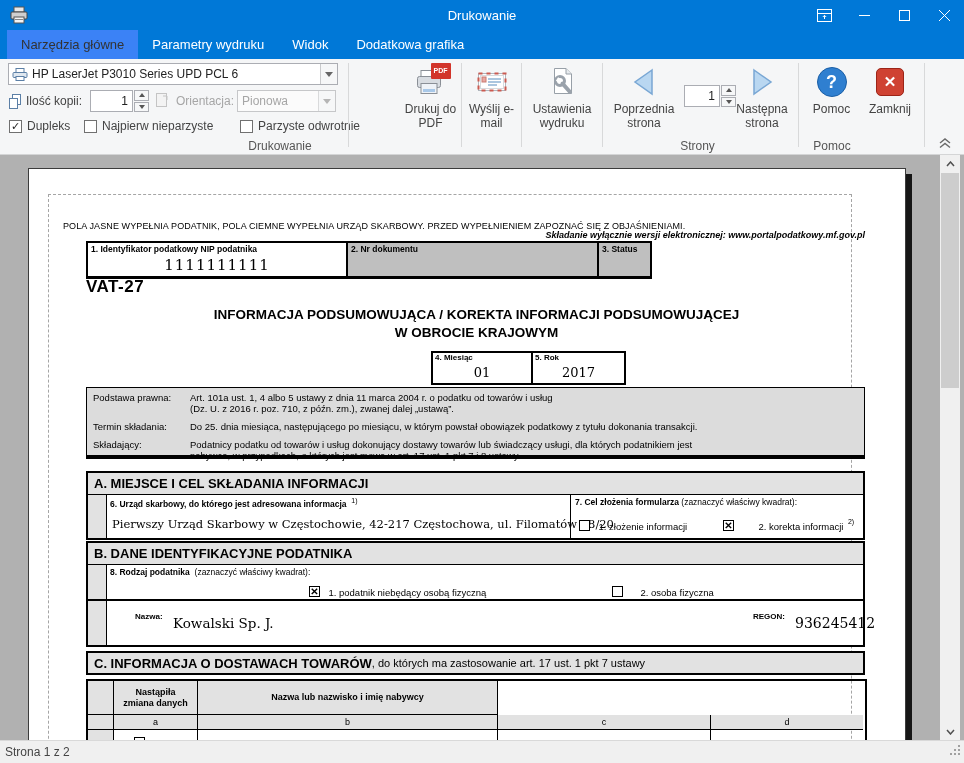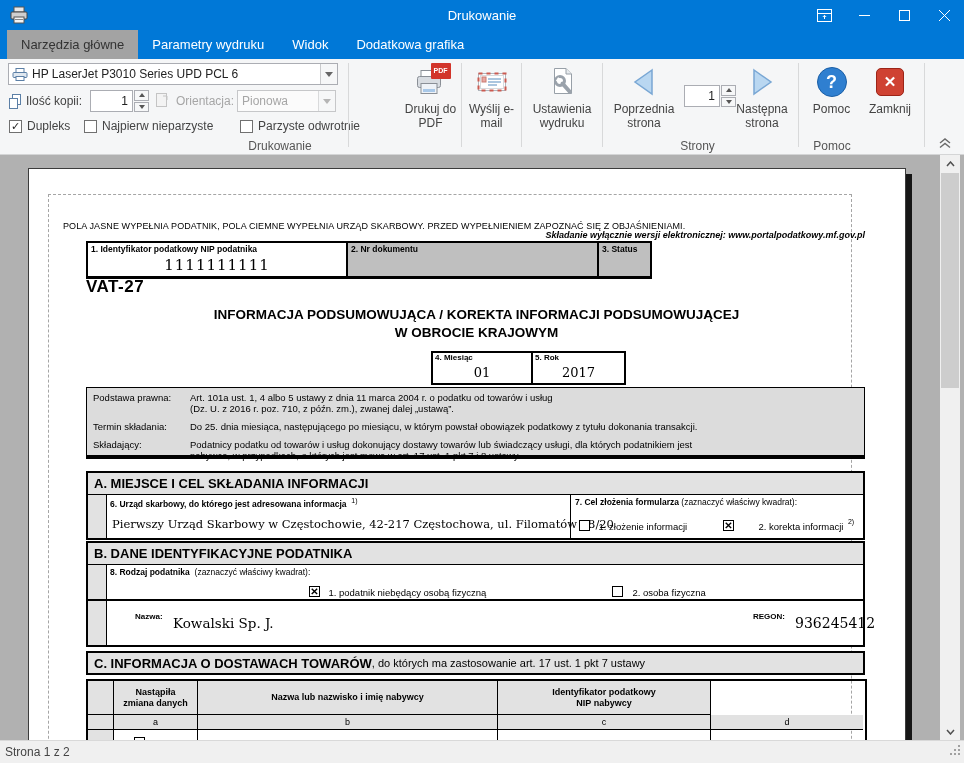--- a/index.html
+++ b/index.html
@@ -10,21 +10,21 @@
   
   .titlebar { position:absolute; left:0; top:0; width:964px; height:30px; background:#0078d7; display:flex; align-items:center; }
   .app-icon { margin-left:9px; width:20px; height:18px; display:inline-block; }
   .title { position:absolute; left:0; right:0; text-align:center; color:#fff; font-size:13px; }
   .controls { position:absolute; right:0; top:0; height:30px; display:flex; }
   .wbtn { width:40px; height:30px; display:flex; align-items:center; justify-content:center; cursor:default; }
 
   
   .tabrow { position:absolute; left:0; top:30px; width:964px; height:29px; background:#0078d7; display:flex; align-items:flex-end; padding-left:7px; }
   .tab { height:29px; line-height:29px; padding:0 14px; font-size:13px; color:#fff; white-space:nowrap; }
-  .tab.active { background:#a3a3a3; color:#333; }
+  .tab.active { background:#3b82f6; color:#333; }
 
   
   .ribbon { position:absolute; left:0; top:59px; width:964px; height:96px; background:#f5f6f7; border-bottom:1px solid #d4d5d6; font-size:12px; color:#444; }
   .combo { position:absolute; background:#fff; border:1px solid #abadb3; height:22px; display:flex; align-items:center; }
   .combo .ctext { flex:1; padding-left:4px; font-size:12px; color:#222; white-space:nowrap; overflow:hidden; }
   .combo .carr { width:17px; height:100%; border-left:1px solid #c9cacc; background:#f6f7f8; display:flex; align-items:center; justify-content:center; }
   .tri-dn { width:0; height:0; border-left:4px solid transparent; border-right:4px solid transparent; border-top:5px solid #666; }
   .tri-up-s { width:0; height:0; border-left:3.5px solid transparent; border-right:3.5px solid transparent; border-bottom:4px solid #555; }
   .tri-dn-s { width:0; height:0; border-left:3.5px solid transparent; border-right:3.5px solid transparent; border-top:4px solid #555; }
   .rlabel { position:absolute; height:22px; line-height:22px; font-size:12px; color:#444; white-space:nowrap; }
@@ -384,21 +384,21 @@
             <div class="fa" style="left:202px; top:17px;">
               <span class="fchk">
                   <span>✕</span>
                 </span>
               <span class="opt-lbl" style="margin-left:4px;">1. podatnik niebędący osobą fizyczną</span>
             </div>
             <div class="fa" style="left:505px; top:17px;">
               <span class="fchk">
                   <span></span>
                 </span>
-              <span class="opt-lbl" style="margin-left:5px;">2.  osoba fizyczna</span>
+              <span class="opt-lbl" style="margin-left:13px;">2.  osoba fizyczna</span>
             </div>
           </div>
         </div>
         <div style="display:flex; height:44px;">
           <div class="strip" style="width:19px;"></div>
           <div style="flex:1; position:relative;">
             <div class="fa" style="left:28px; top:11px; font-size:8px; font-weight:bold;">Nazwa:</div>
             <div class="fa val" style="left:66px; top:14px; font-size:13.5px;">Kowalski Sp. J.</div>
             <div class="fa" style="left:646px; top:11px; font-size:8px; font-weight:bold;">REGON:</div>
             <div class="fa val" style="left:688px; top:14px; font-size:14px;">936245412</div>
@@ -409,24 +409,20 @@
       <div class="fa band" style="left:57px; top:482px; width:779px; height:24px; border:2px solid #000; background:#e2e2e2;">
         <span style="font-size:13px; font-weight:bold;">C. INFORMACJA O DOSTAWACH TOWARÓW</span>
           <span style="font-size:11px; font-weight:normal;">, do których ma zastosowanie art. 17 ust. 1 pkt 7 ustawy</span>
       </div>
 
       <div class="fa" style="left:57px; top:510px; width:781px; border:2px solid #000; border-bottom:none;">
         <div class="tc-row" style="height:34px;">
           <div class="tc-cell tc-head strip" style="width:26px; background:#e2e2e2;"></div>
           <div class="tc-cell tc-head" style="width:84px; padding:0 6px;">Nastąpiła zmiana danych</div>
           <div class="tc-cell tc-head" style="width:300px;">Nazwa lub nazwisko i imię nabywcy</div>
-          <div class="tc-cell tc-head" style="width:213px;">
-            <span>Identyfikator podatkowy</span>
-              <span>NIP nabywcy</span>
-          </div>
         </div>
         <div class="tc-row" style="height:15px; font-size:9px; line-height:14px;">
           <div class="tc-cell strip" style="width:26px; background:#e2e2e2;"></div>
           <div class="tc-cell" style="width:84px; background:#e2e2e2;">a</div>
           <div class="tc-cell" style="width:300px; background:#e2e2e2;">b</div>
           <div class="tc-cell" style="width:213px; background:#e2e2e2;">c</div>
           <div class="tc-cell" style="width:152px; border-right:none; background:#e2e2e2;">d</div>
         </div>
         <div class="tc-row" style="height:18px;">
           <div class="tc-cell strip" style="width:26px; background:#e2e2e2;"></div>

